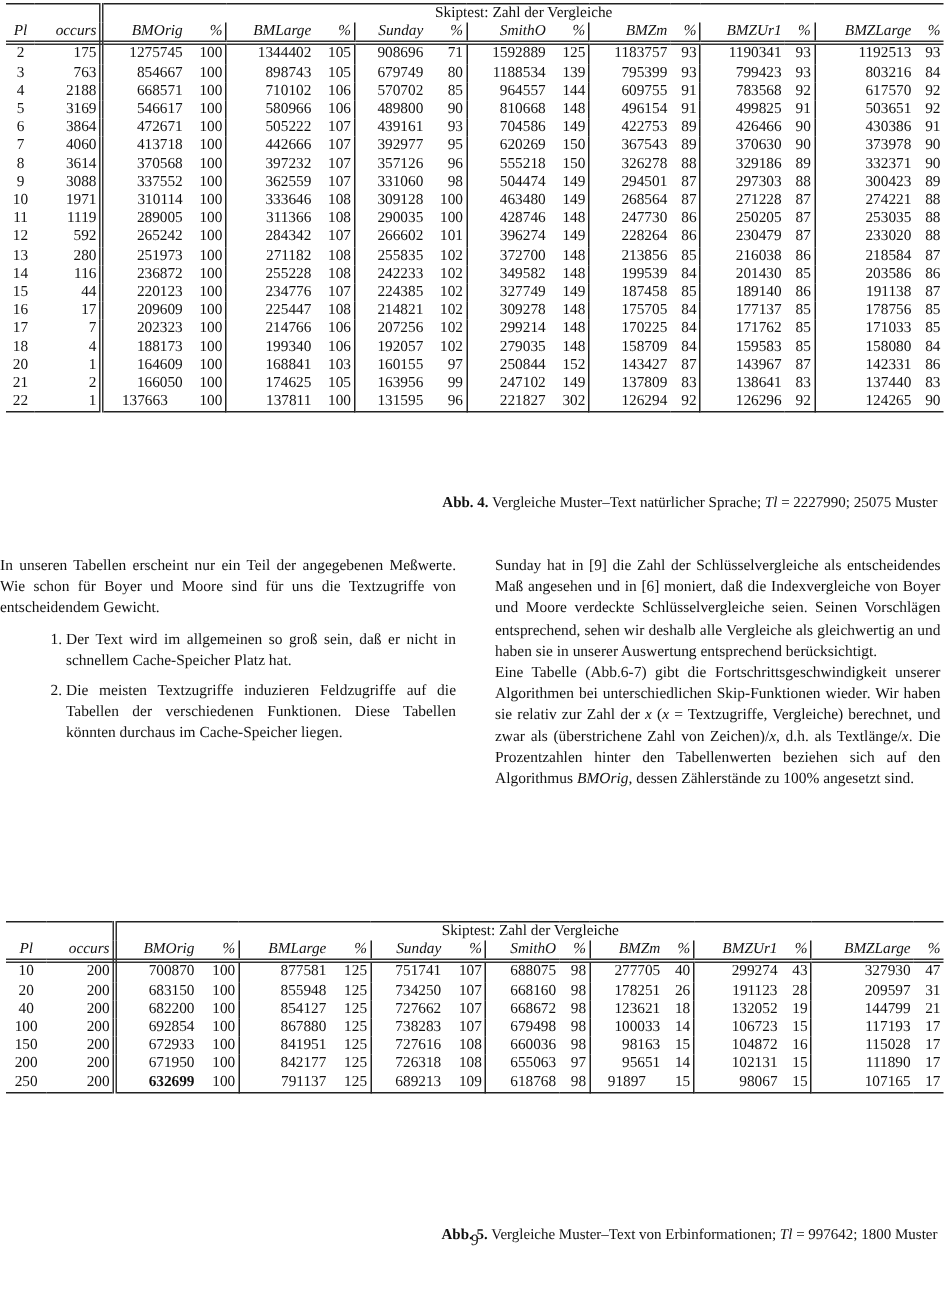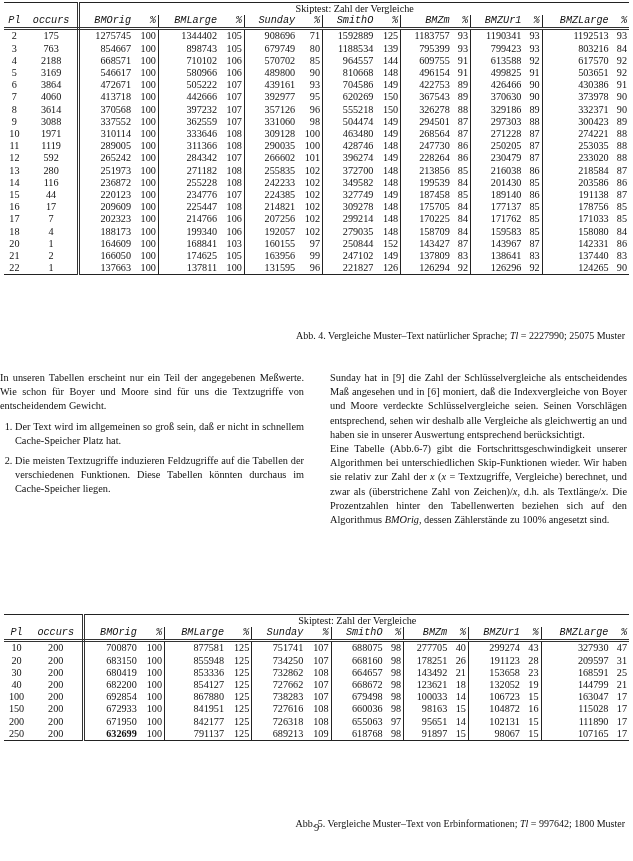--- a/index.html
+++ b/index.html
@@ -6,28 +6,28 @@
   body { width:633px; height:861px; position:relative; overflow:hidden;
          font-family:"Liberation Serif", "DejaVu Serif", serif; color:#111; }
   table.res { position:absolute; left:4px; width:625px; border-collapse:collapse;
               font-size:10.2px; line-height:12.2px; }
   table.res td, table.res th { padding:0 2px; white-space:nowrap; }
   table.res th { font-weight:normal; font-style:italic; }
   .r { text-align:right; }
   .c { text-align:center; }
   .tt { border-top:1.5px solid #222; }
   .bb { border-bottom:1.5px solid #222; }
-  .hdr-row th { border-bottom:3px double #333; padding-bottom:1px;font-family:Liberation Mono, monospace; }
-  .dbl { border-right:3px double #333;text-align:center; }
+  .hdr-row th { border-bottom:3px double #333; padding-bottom:1px; }
+  .dbl { border-right:3px double #333; }
   .sep { border-right:1px solid #222; }
   .cap { position:absolute; right:8px; font-size:10px; }
-  .cap b { font-weight:normal; }
+  .cap b { font-weight:bold; }
   .col { position:absolute; top:371px; font-size:10.3px; line-height:14.2px; text-align:justify; }
   .col p { margin:0; }
-  .col ol { margin:6px 0 6px 0; padding-left:15px; }
+  .col ol { margin:6px 0 6px 0; padding-left:44px; }
   .col ol li { margin-bottom:6px; }
   .pageno { position:absolute; top:822px; left:0; width:633px; text-align:center; font-size:10.5px; }
   i.m { font-style:italic; }
 </style>
 </head>
 <body>
 
 <table class="res" id="t1" style="top:2px;">
   <thead>
     <tr class="tt">
@@ -96,21 +96,21 @@
         <td class="r">668571</td>
         <td class="r sep">100</td>
         <td class="r">710102</td>
         <td class="r sep">106</td>
         <td class="r">570702</td>
         <td class="r sep">85</td>
         <td class="r">964557</td>
         <td class="r sep">144</td>
         <td class="r">609755</td>
         <td class="r sep">91</td>
-        <td class="r">613588</td>
+        <td class="r">783568</td>
         <td class="r sep">92</td>
         <td class="r">617570</td>
         <td class="r">92</td>
       </tr>
       <tr>
         <td class="c">5</td>
         <td class="r dbl">3169</td>
         <td class="r">546617</td>
         <td class="r sep">100</td>
         <td class="r">580966</td>
@@ -392,28 +392,28 @@
         <td class="r">137809</td>
         <td class="r sep">83</td>
         <td class="r">138641</td>
         <td class="r sep">83</td>
         <td class="r">137440</td>
         <td class="r">83</td>
       </tr>
       <tr>
         <td class="c" style="border-bottom: 1.5px solid rgb(34, 34, 34); margin-top: 32px;">22</td>
         <td class="r dbl" style="border-bottom: 1.5px solid rgb(34, 34, 34);">1</td>
-        <td class="r" style="border-bottom: 1.5px solid rgb(34, 34, 34);">137663</td>
+        <td class="r" style="border-bottom: 1.5px solid rgb(34, 34, 34); text-align: center;">137663</td>
         <td class="r sep" style="border-bottom: 1.5px solid rgb(34, 34, 34);">100</td>
         <td class="r" style="border-bottom: 1.5px solid rgb(34, 34, 34);">137811</td>
         <td class="r sep" style="border-bottom: 1.5px solid rgb(34, 34, 34);">100</td>
         <td class="r" style="border-bottom: 1.5px solid rgb(34, 34, 34);">131595</td>
         <td class="r sep" style="border-bottom: 1.5px solid rgb(34, 34, 34);">96</td>
         <td class="r" style="border-bottom: 1.5px solid rgb(34, 34, 34);">221827</td>
-        <td class="r sep" style="border-bottom: 1.5px solid rgb(34, 34, 34);">126</td>
+        <td class="r sep" style="border-bottom: 1.5px solid rgb(34, 34, 34);">302</td>
         <td class="r" style="border-bottom: 1.5px solid rgb(34, 34, 34);">126294</td>
         <td class="r sep" style="border-bottom: 1.5px solid rgb(34, 34, 34);">92</td>
         <td class="r" style="border-bottom: 1.5px solid rgb(34, 34, 34);">126296</td>
         <td class="r sep" style="border-bottom: 1.5px solid rgb(34, 34, 34);">92</td>
         <td class="r" style="border-bottom: 1.5px solid rgb(34, 34, 34);">124265</td>
         <td class="r" style="border-bottom: 1.5px solid rgb(34, 34, 34);">90</td>
       </tr>
     </tbody>
 </table>
 <div class="cap" style="top:330px;">
@@ -489,38 +489,20 @@
         <td class="r">668160</td>
         <td class="r sep">98</td>
         <td class="r">178251</td>
         <td class="r sep">26</td>
         <td class="r">191123</td>
         <td class="r sep">28</td>
         <td class="r">209597</td>
         <td class="r">31</td>
       </tr>
       <tr>
-        <td class="c">30</td>
-        <td class="r dbl">200</td>
-        <td class="r">680419</td>
-        <td class="r sep">100</td>
-        <td class="r">853336</td>
-        <td class="r sep">125</td>
-        <td class="r">732862</td>
-        <td class="r sep">108</td>
-        <td class="r">664657</td>
-        <td class="r sep">98</td>
-        <td class="r">143492</td>
-        <td class="r sep">21</td>
-        <td class="r">153658</td>
-        <td class="r sep">23</td>
-        <td class="r">168591</td>
-        <td class="r">25</td>
-      </tr>
-      <tr>
         <td class="c">40</td>
         <td class="r dbl">200</td>
         <td class="r">682200</td>
         <td class="r sep">100</td>
         <td class="r">854127</td>
         <td class="r sep">125</td>
         <td class="r">727662</td>
         <td class="r sep">107</td>
         <td class="r">668672</td>
         <td class="r sep">98</td>
@@ -539,21 +521,21 @@
         <td class="r">867880</td>
         <td class="r sep">125</td>
         <td class="r">738283</td>
         <td class="r sep">107</td>
         <td class="r">679498</td>
         <td class="r sep">98</td>
         <td class="r">100033</td>
         <td class="r sep">14</td>
         <td class="r">106723</td>
         <td class="r sep">15</td>
-        <td class="r">163047</td>
+        <td class="r">117193</td>
         <td class="r">17</td>
       </tr>
       <tr>
         <td class="c">150</td>
         <td class="r dbl">200</td>
         <td class="r">672933</td>
         <td class="r sep">100</td>
         <td class="r">841951</td>
         <td class="r sep">125</td>
         <td class="r">727616</td>
@@ -589,21 +571,21 @@
         <td class="c" style="border-bottom: 1.5px solid rgb(34, 34, 34);">250</td>
         <td class="r dbl" style="border-bottom: 1.5px solid rgb(34, 34, 34);">200</td>
         <td class="r" style="border-bottom: 1.5px solid rgb(34, 34, 34); font-weight: bold;">632699</td>
         <td class="r sep" style="border-bottom: 1.5px solid rgb(34, 34, 34);">100</td>
         <td class="r" style="border-bottom: 1.5px solid rgb(34, 34, 34);">791137</td>
         <td class="r sep" style="border-bottom: 1.5px solid rgb(34, 34, 34);">125</td>
         <td class="r" style="border-bottom: 1.5px solid rgb(34, 34, 34);">689213</td>
         <td class="r sep" style="border-bottom: 1.5px solid rgb(34, 34, 34);">109</td>
         <td class="r" style="border-bottom: 1.5px solid rgb(34, 34, 34);">618768</td>
         <td class="r sep" style="border-bottom: 1.5px solid rgb(34, 34, 34);">98</td>
-        <td class="r" style="border-bottom: 1.5px solid rgb(34, 34, 34);">91897</td>
+        <td class="r" style="border-bottom: 1.5px solid rgb(34, 34, 34); text-align: center;">91897</td>
         <td class="r sep" style="border-bottom: 1.5px solid rgb(34, 34, 34);">15</td>
         <td class="r" style="border-bottom: 1.5px solid rgb(34, 34, 34);">98067</td>
         <td class="r sep" style="border-bottom: 1.5px solid rgb(34, 34, 34);">15</td>
         <td class="r" style="border-bottom: 1.5px solid rgb(34, 34, 34);">107165</td>
         <td class="r" style="border-bottom: 1.5px solid rgb(34, 34, 34);">17</td>
       </tr>
     </tbody>
 </table>
 <div class="cap" style="top:818px;">
   <b>Abb. 5.</b><span> Vergleiche Muster–Text von Erbinformationen; </span><i>Tl</i><span> = 997642; 1800 Muster</span>

